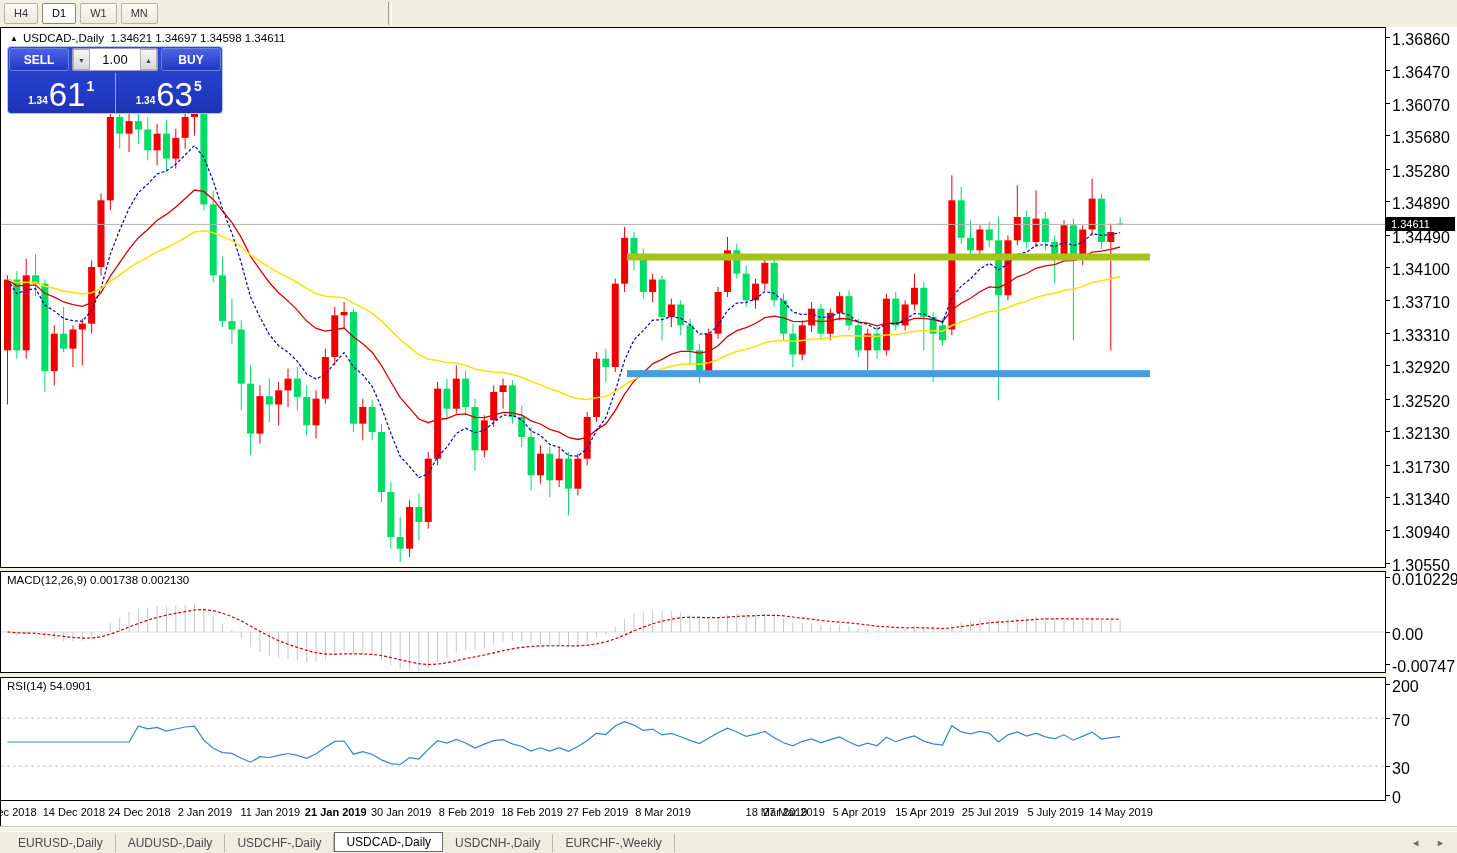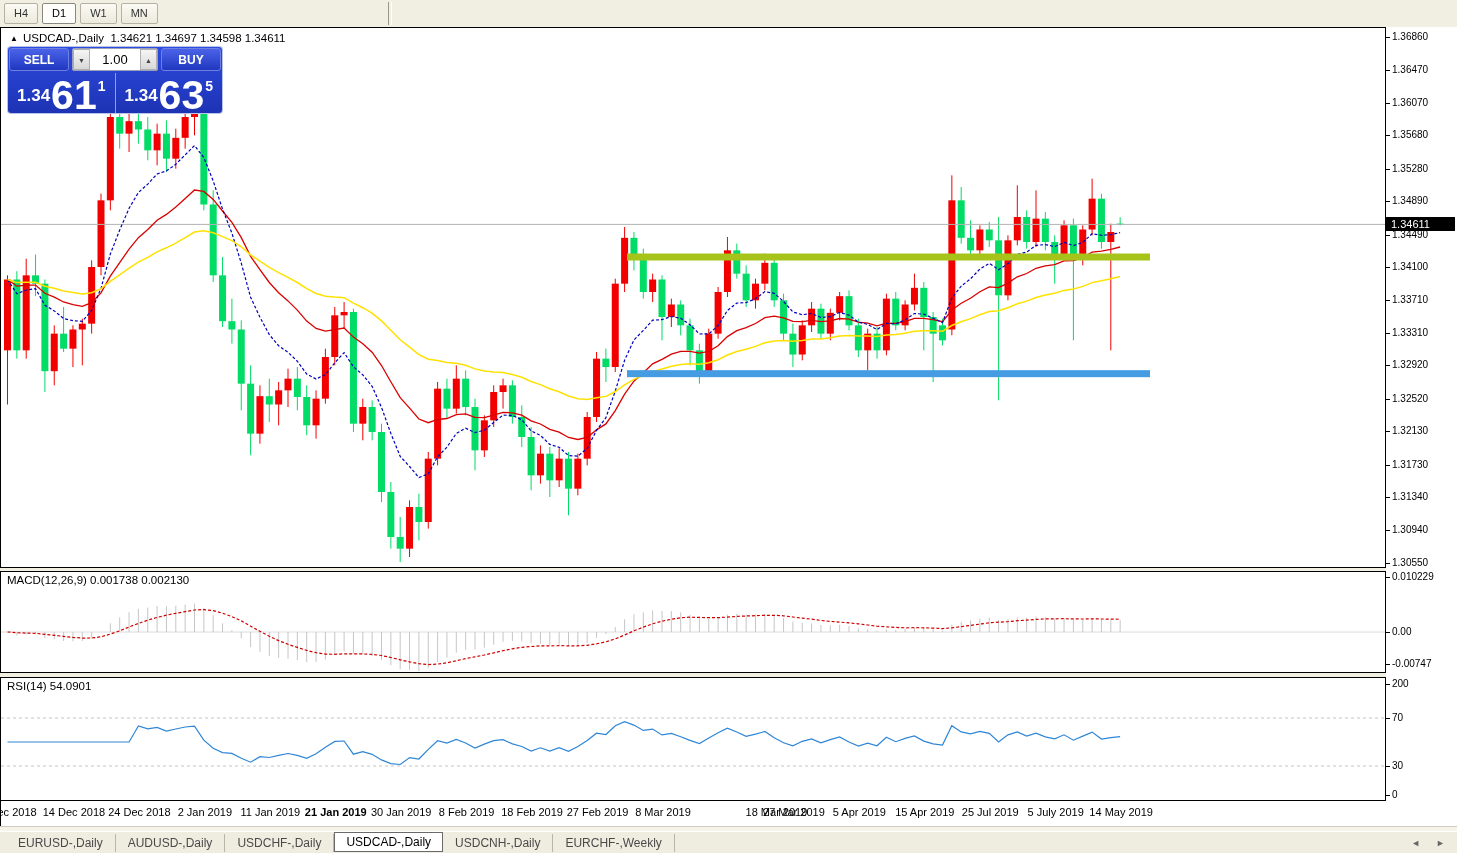--- a/index.html
+++ b/index.html
@@ -15,21 +15,21 @@
     border:1px solid #b5b2a5;border-radius:2px;background:linear-gradient(#fbfaf4,#eceadc);cursor:default;}
   .tf-tab.active{background:#fdfdf9;border-color:#8a887c;box-shadow:inset 0 0 0 1px #fff;color:#000;}
   .tf-sep{width:2px;height:23px;margin-left:230px;border-left:1px solid #9a978a;border-right:1px solid #ffffff;}
   
   .pane{position:absolute;left:0;background:#fff;border:1px solid #000;box-sizing:border-box;}
   #price-pane{top:27px;width:1386px;height:541px;}
   #macd-pane{top:571px;width:1386px;height:102px;}
   #rsi-pane{top:677px;width:1386px;height:124px;}
   #time-axis{position:absolute;left:0;top:801px;width:1386px;height:25px;background:#fff;border-left:1px solid #000;box-sizing:border-box;}
   #axis-gutter{position:absolute;left:1386px;top:27px;width:71px;height:799px;background:#fff;}
-  .axis-label{position:absolute;left:6px;font-size:10px;color:#000;white-space:nowrap;}
+  .axis-label{position:absolute;left:6px;font-size:16px;color:#000;white-space:nowrap;}
   .axis-tick{position:absolute;left:0;width:4px;height:1px;background:#000;}
   .date-label{position:absolute;top:5px;font-size:11px;color:#000;white-space:nowrap;transform:translateX(-50%);}
   #price-tag{position:absolute;left:1386px;width:64px;height:14px;background:#000;color:#fff;
     font-size:11px;line-height:14px;padding-left:5px;z-index:5;}
   #chart-svg{position:absolute;left:0;top:0;pointer-events:none;z-index:2;}
   
   .pane-label{position:absolute;font-size:11.5px;color:#000;z-index:3;white-space:nowrap;}
   #chart-title{left:10px;top:32px;}
   #chart-title .tri{font-size:8px;vertical-align:1px;margin-right:5px;}
   #macd-label{left:7px;top:574px;}
@@ -45,22 +45,22 @@
   #buy-button{right:1px;}
   .vol-box{position:absolute;left:64px;top:1px;width:86px;height:23px;background:#fff;border-radius:2px;
     border:1px solid #9aa0b8;box-sizing:border-box;display:flex;}
   .vol-btn{width:17px;height:100%;background:linear-gradient(#f5f5f5,#d8d8d8);border:1px solid #b0b0b0;
     box-sizing:border-box;font-size:7px;color:#444;text-align:center;line-height:21px;cursor:pointer;}
   .vol-input{flex:1;border:none;outline:none;font-size:13px;text-align:center;font-family:"Liberation Sans",sans-serif;
     color:#000;background:#fff;width:40px;padding:0;}
   .tp-prices{position:absolute;left:0;top:26px;width:100%;height:40px;display:flex;}
   .tp-price{flex:1;color:#fff;display:flex;align-items:flex-end;justify-content:center;padding-bottom:3px;}
   .tp-price.sell{border-right:1px solid #8fa0ea;}
-  .p-small{font-size:17px;font-weight:bold;margin:0 1px 4px 0;text-align:center;}
-  .p-big{font-size:41px;font-weight:bold;line-height:30px;}
+  .p-small{font-size:10px;font-weight:bold;margin:0 1px 4px 0;text-align:center;}
+  .p-big{font-size:33px;font-weight:normal;line-height:30px;}
   .p-sup{font-size:14px;font-weight:bold;margin:0 0 16px 1px;}
   
   #scroll-strip{position:absolute;left:0;top:826px;width:1457px;height:5px;background:#f5f3ea;border-top:1px solid #cfccbe;}
   #symbol-tabbar{position:absolute;left:0;top:831px;width:1457px;height:22px;background:#efede0;
     border-top:1px solid #fff;display:flex;align-items:center;font-size:12px;color:#4a4a4a;}
   .sym-tab{padding:2px 12px;border-right:1px solid #b9b6a8;cursor:pointer;white-space:nowrap;}
   .sym-tab:first-child{margin-left:6px;}
   .sym-tab.active{background:#fff;border:1px solid #6a6a6a;color:#000;padding:2px 11px;margin-top:-2px;
     box-shadow:inset 0 1px 0 #fff;}
   .tab-arrows{margin-left:auto;margin-right:12px;display:flex;gap:16px;color:#666;font-size:9px;}

